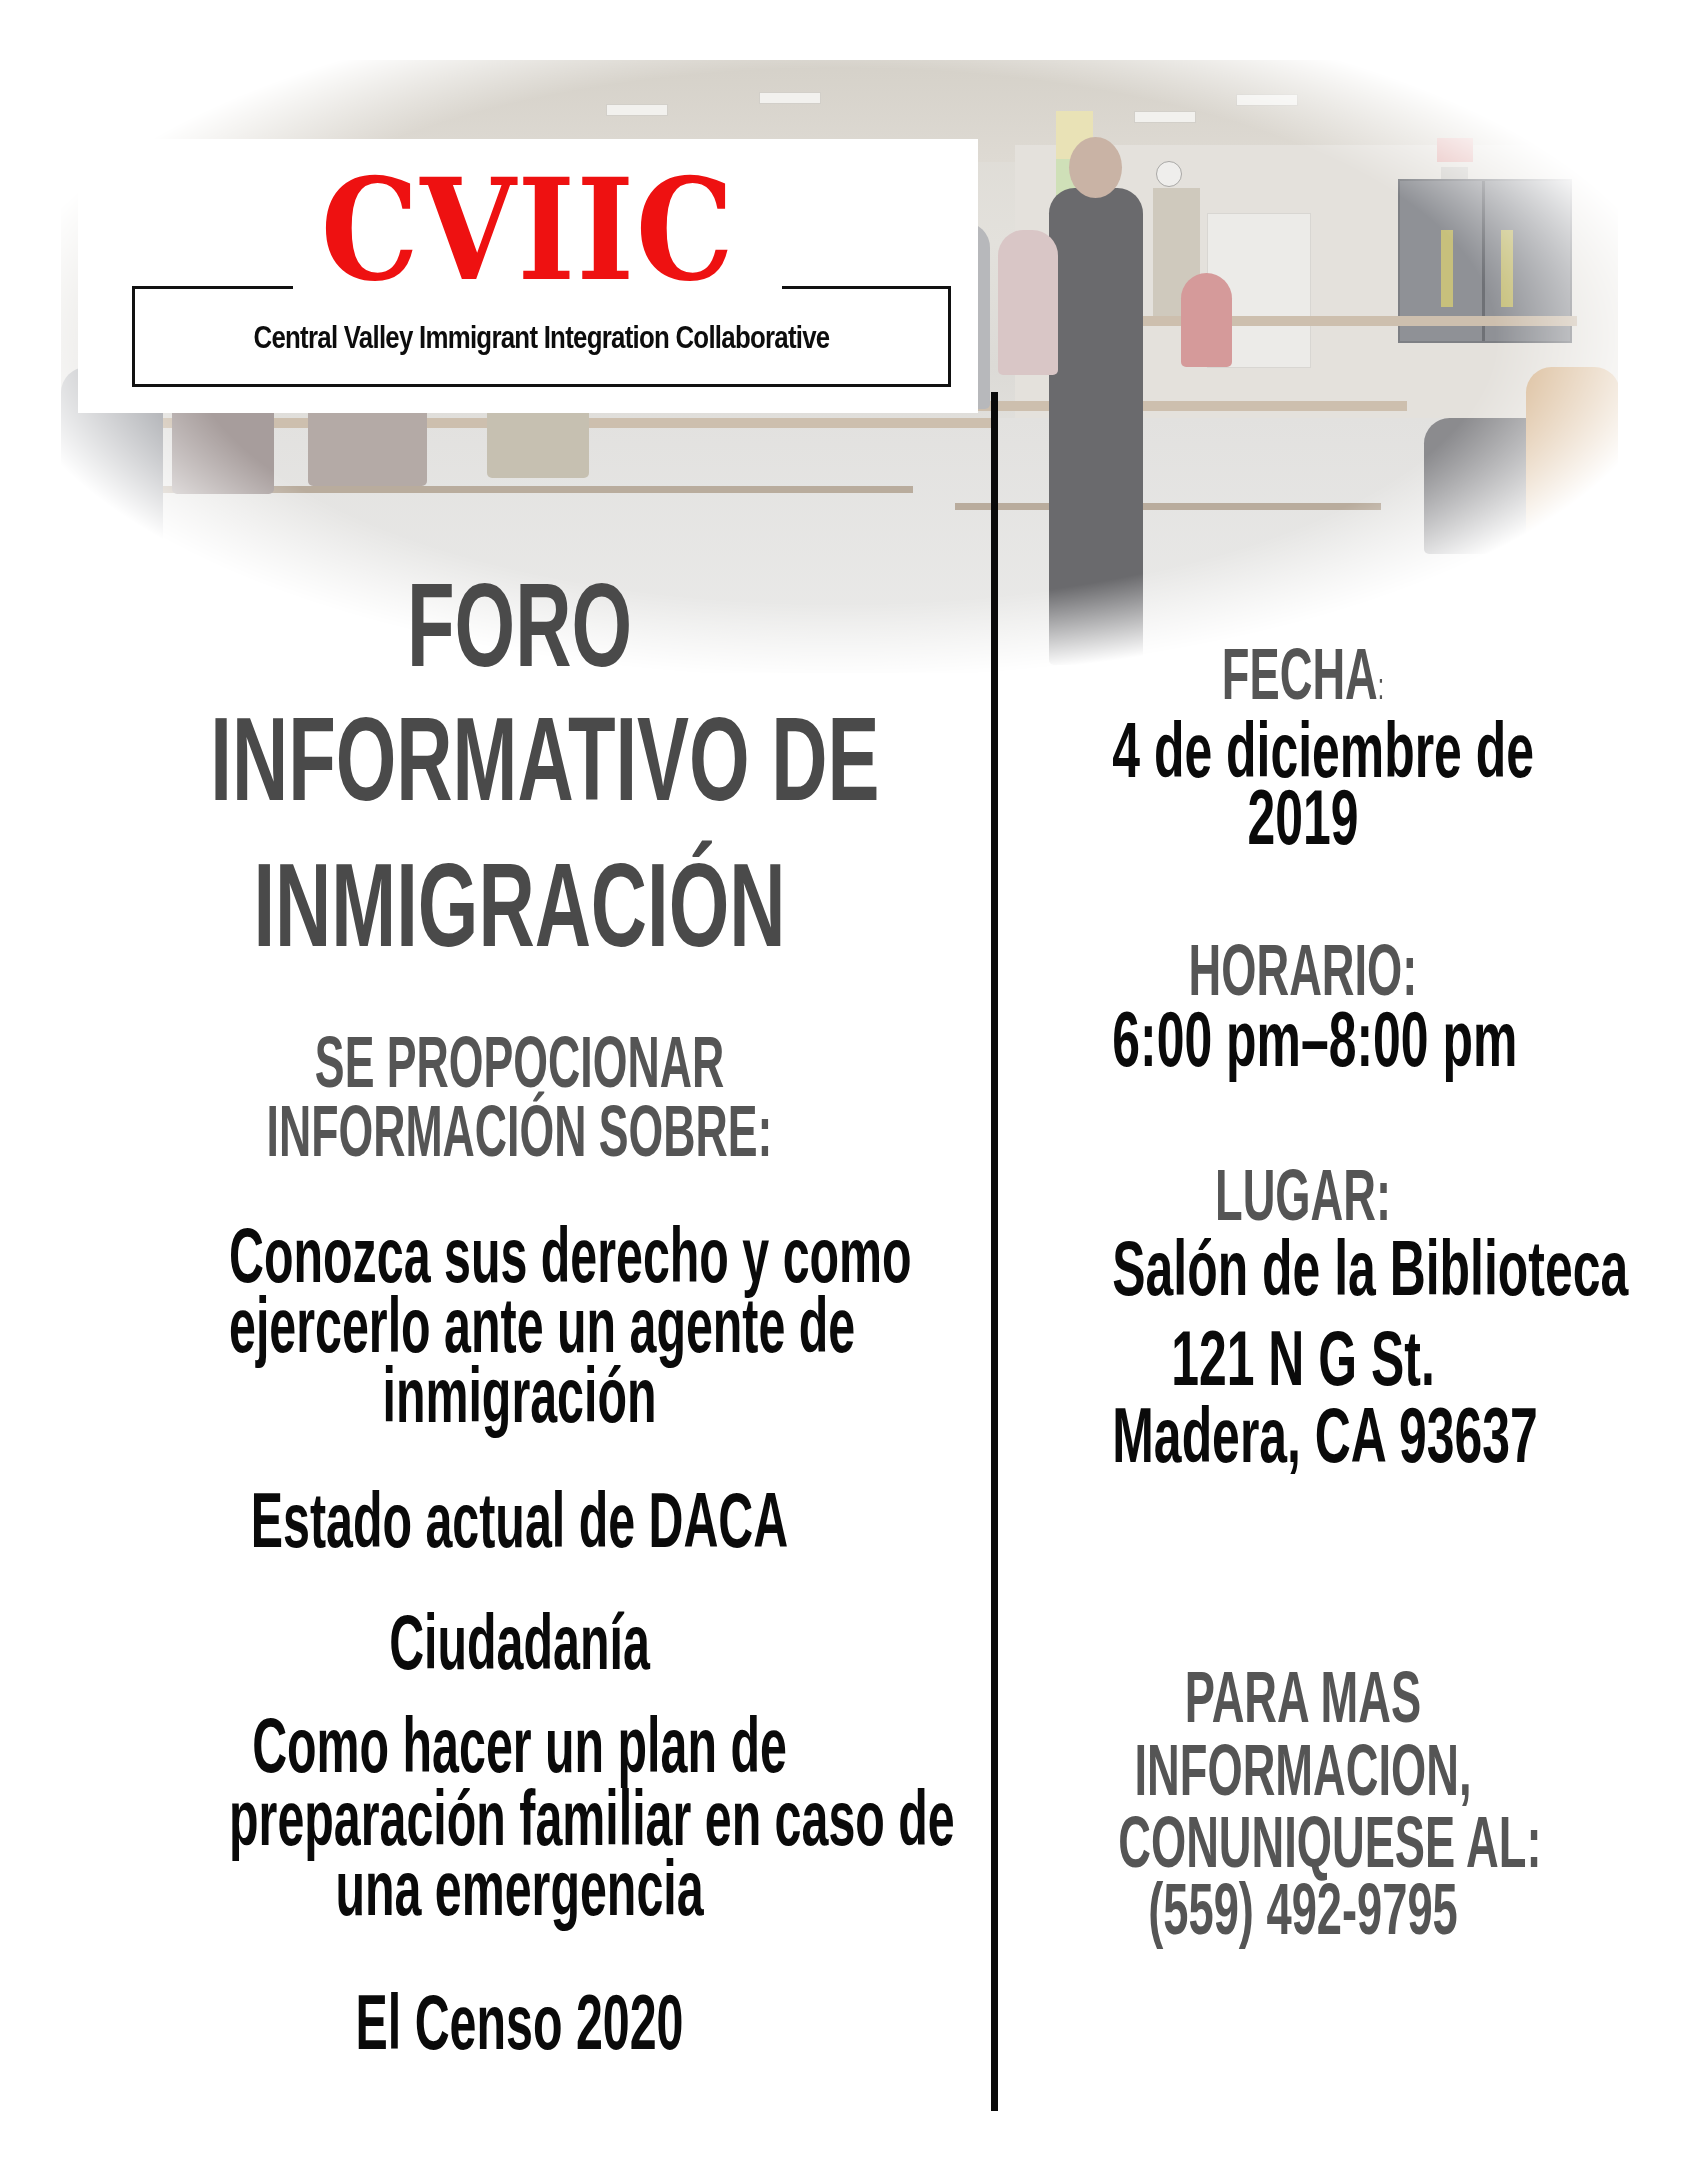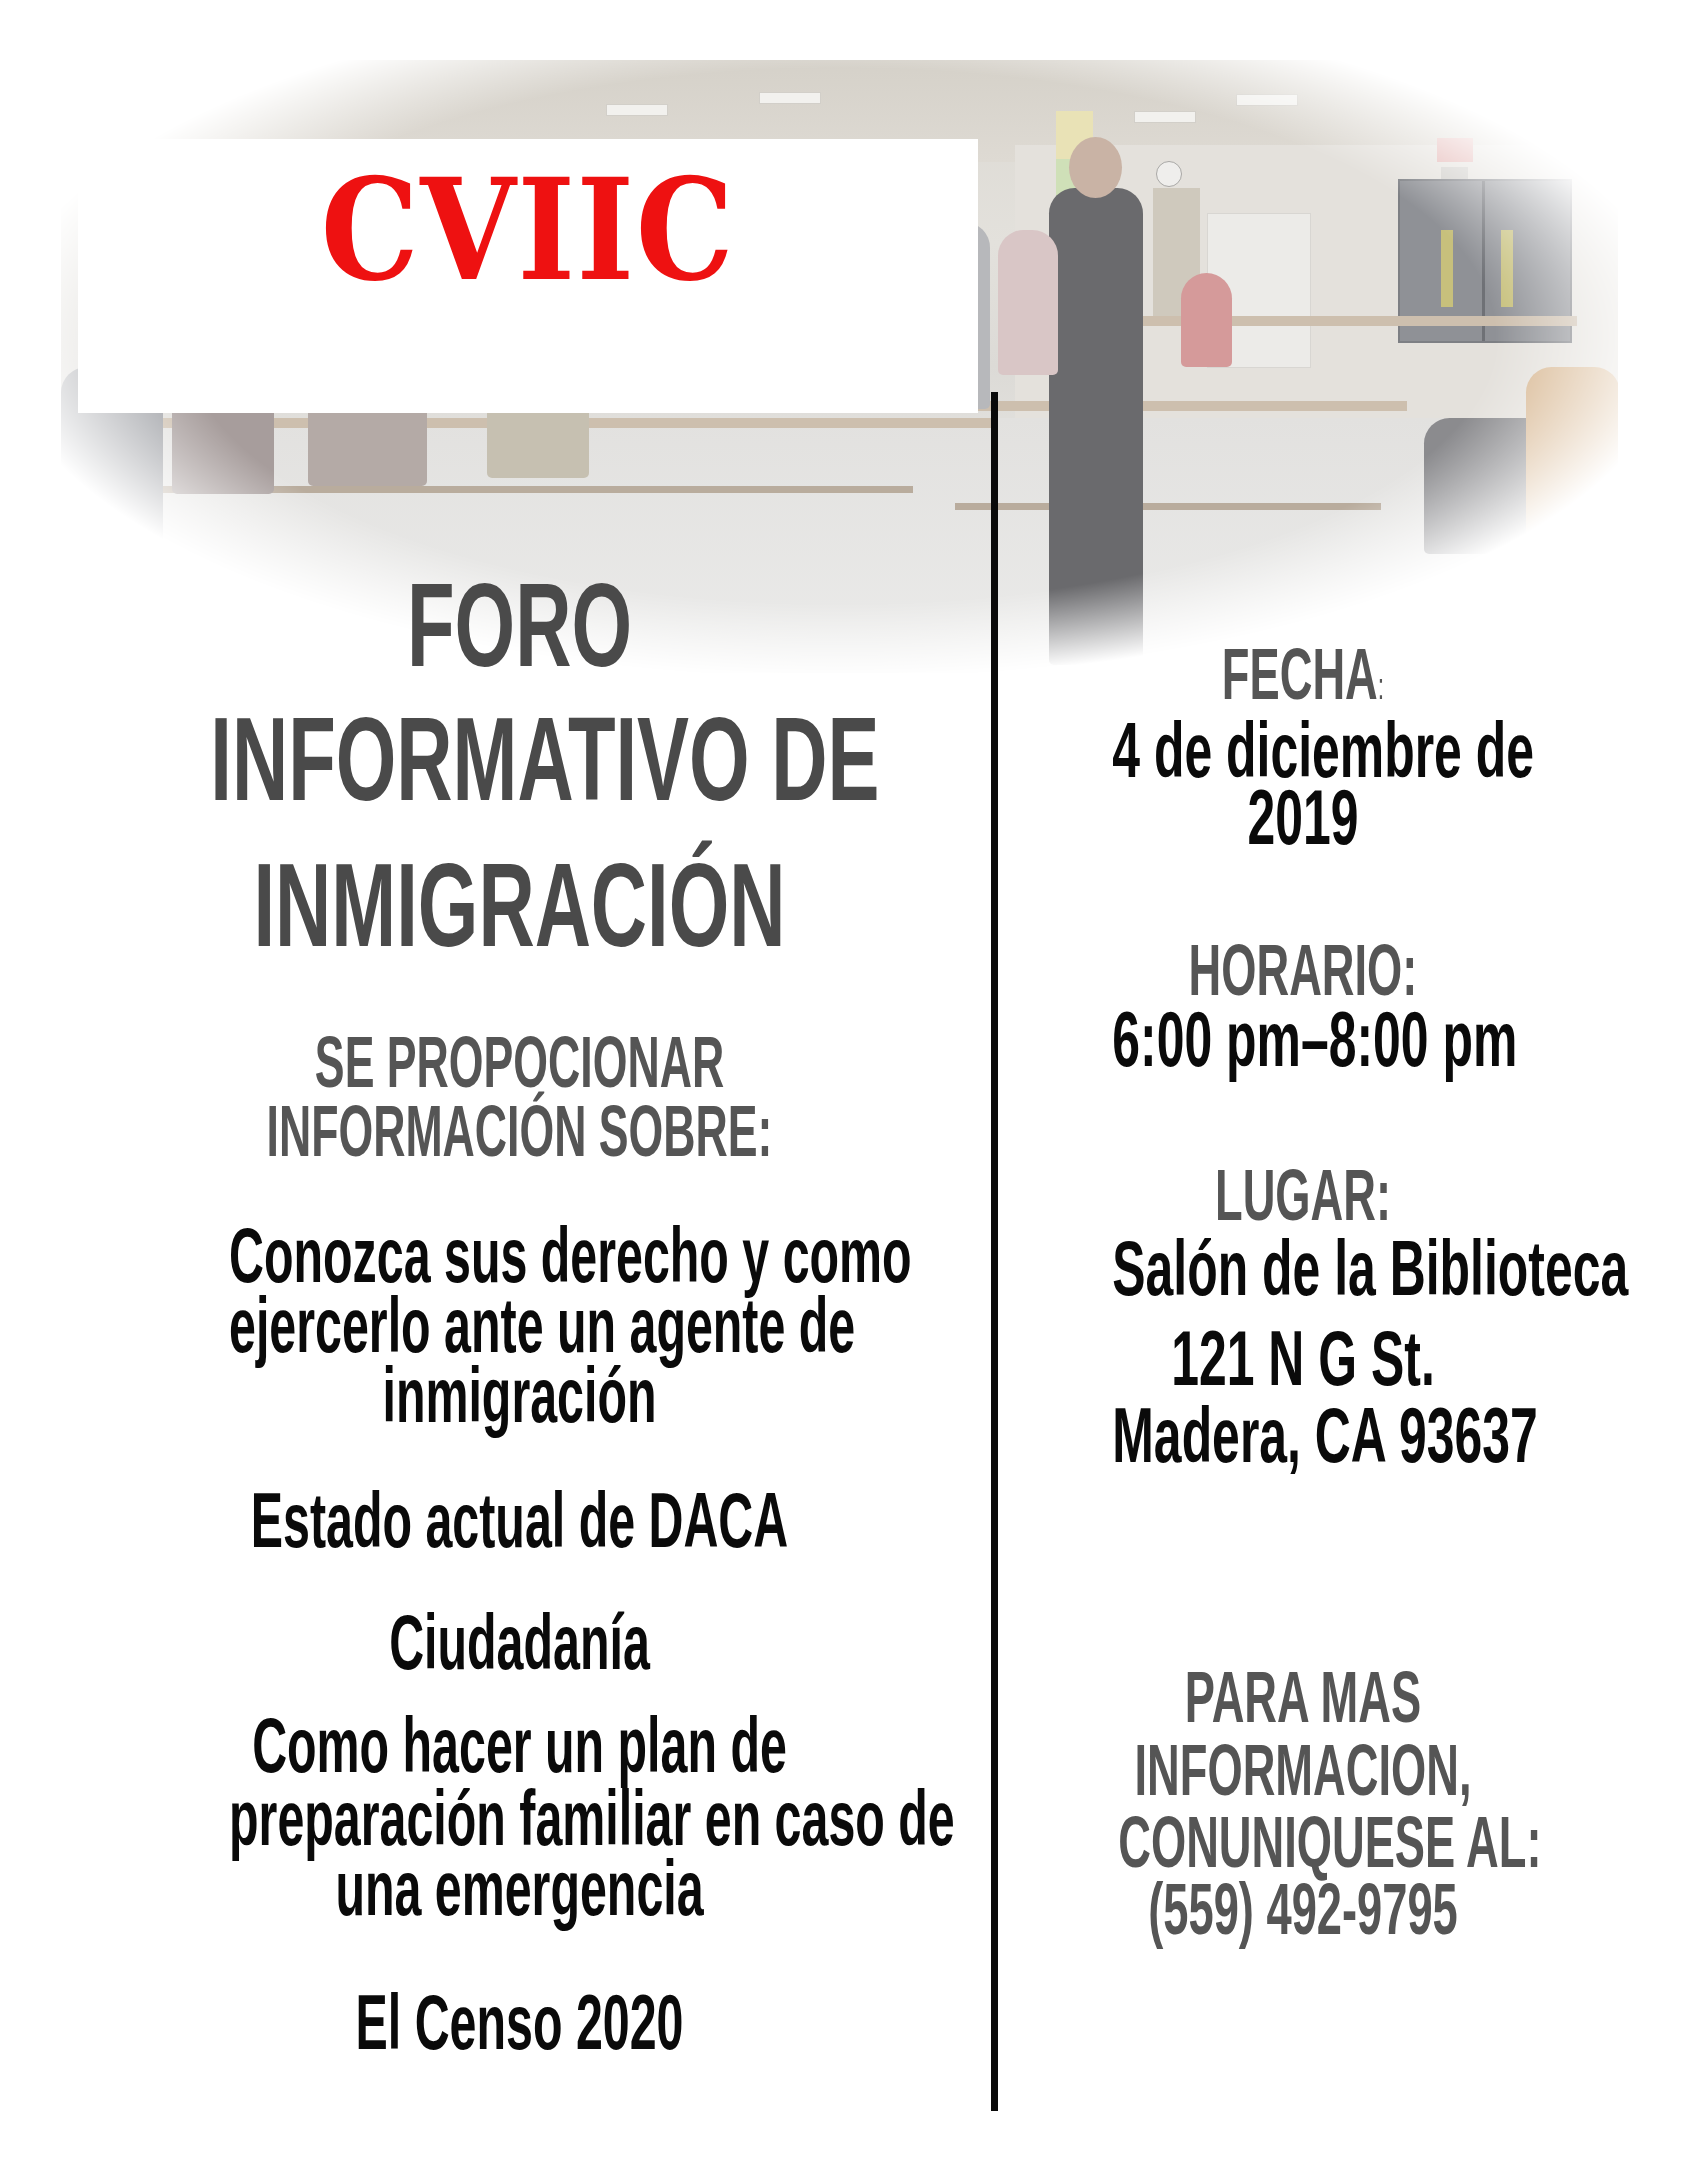--- a/index.html
+++ b/index.html
@@ -110,20 +110,25 @@
   <div class="person" style="left:1363px;top:358px;width:170px;height:136px;background:#8b8b8e;"></div>
   <div class="person" style="left:1465px;top:307px;width:94px;height:239px;background:#d8b893;"></div>
   <div class="person" style="left:111px;top:281px;width:102px;height:153px;background:#a79d9c;"></div>
   <div class="person" style="left:247px;top:298px;width:119px;height:128px;background:#b4aaa6;"></div>
   <div class="person" style="left:426px;top:290px;width:102px;height:128px;background:#c6c0b1;"></div>
   <div class="person" style="left:0;top:307px;width:102px;height:281px;background:#9c9ea3;"></div>
 </div>
 
 <div class="logo">
   <div class="logo-title">CVIIC</div>
+  <div class="logo-frame">
+    <div class="top-l"></div>
+    <div class="top-r"></div>
+    <div class="logo-sub">Central Valley Immigrant Integration Collaborative</div>
+  </div>
 </div>
 
 <div class="divider"></div>
 
 <div class="left-col">
   <div class="line t-foro grey" style="top:566px;">FORO</div>
   <div class="line t-foro grey" style="top:700px;">INFORMATIVO DE</div>
   <div class="line t-foro grey" style="top:846px;">INMIGRACIÓN</div>
 
   <div class="line t-sub grey2" style="top:1024px;">SE PROPOCIONAR</div>

